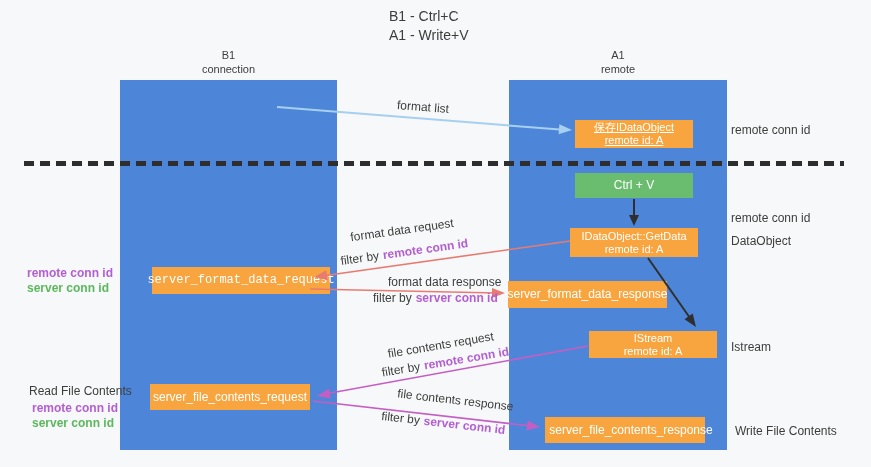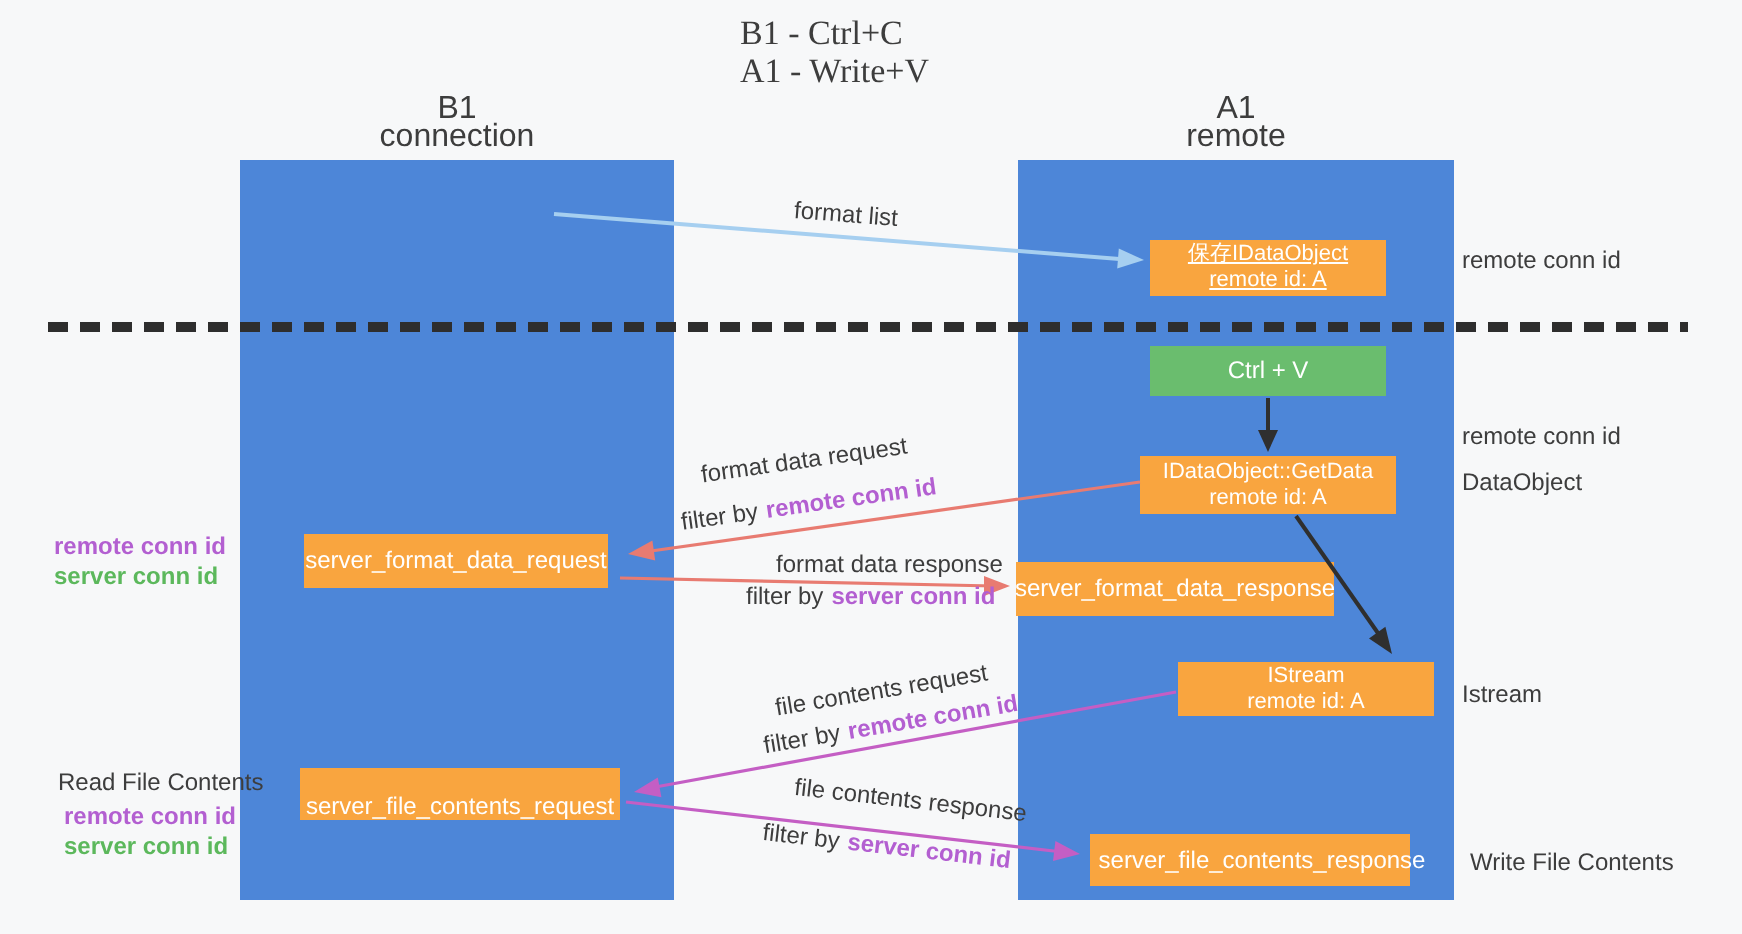--- a/index.html
+++ b/index.html
@@ -5,22 +5,22 @@
   :root{
     --blue:#4d86d8; --green:#6abd6e; --orange:#f9a53f; --purple:#b35fd1;
     --green-text:#5cb85c; --salmon:#e87b71; --magenta:#c45ec4;
     --light-blue:#a6cff0; --dark:#3d3d3d; --background:#f7f8f9; --black-arrow:#2f2f2f;
   }
   *{margin:0;padding:0;box-sizing:border-box;}
   html,body{background:#e9e9e9;}
   body{font-family:"Liberation Sans", sans-serif;}
   #canvas{position:relative;width:871px;height:467px;background:var(--background);overflow:hidden;}
 
-  .title{position:absolute;left:370px;top:7px;font-size:17px;line-height:19px;color:var(--dark);font-family:Liberation Serif, serif;}
-  .col-header{position:absolute;top:48px;text-align:center;font-size:16px;line-height:14px;color:var(--dark);}
+  .title{position:absolute;left:389px;top:7px;font-size:14px;line-height:19px;color:var(--dark);}
+  .col-header{position:absolute;top:48px;text-align:center;font-size:11px;line-height:14px;color:var(--dark);}
   .col-header.left{left:120px;width:217px;}
   .col-header.right{left:509px;width:218px;}
 
   .lifeline{position:absolute;top:80px;width:218px;height:370px;background:var(--blue);}
   .lifeline.left{left:120px;width:217px;}
   .lifeline.right{left:509px;}
 
   .dashline{position:absolute;left:24px;top:161px;width:820px;height:5px;
     background:repeating-linear-gradient(to right,#2e2e2e 0 10px,transparent 10px 16px);}
 
@@ -84,34 +84,34 @@
 
   <div class="node green" style="left:575px;top:173px;width:118px;height:25px;">
     <div>Ctrl + V</div>
   </div>
 
   <div class="node orange" style="left:570px;top:228px;width:128px;height:29px;">
     <div class="l2">IDataObject::GetData</div>
     <div class="l2">remote id: A</div>
   </div>
 
-  <div class="node orange" style="left:152px;top:267px;width:152px;height:27px;">
+  <div class="node orange" style="left:152px;top:267px;width:178px;height:27px;font-family:Liberation Mono, monospace;">
     <div>server_format_data_request</div>
   </div>
 
   <div class="node orange" style="left:508px;top:281px;width:159px;height:27px;">
     <div>server_format_data_response</div>
   </div>
 
   <div class="node orange" style="left:589px;top:331px;width:128px;height:27px;">
     <div class="l2">IStream</div>
     <div class="l2">remote id: A</div>
   </div>
 
-  <div class="node orange" style="left:150px;top:384px;width:160px;height:26px;justify-content:flex-end;">
+  <div class="node orange" style="left:150px;top:384px;width:160px;height:26px;">
     <div>server_file_contents_request</div>
   </div>
 
   <div class="node orange" style="left:545px;top:417px;width:160px;height:26px;padding-left:12px;">
     <div>server_file_contents_response</div>
   </div>
 
   <svg class="arrows" width="871" height="467" viewBox="0 0 871 467">
     <line class="st-lb" x1="277" y1="107" x2="566" y2="130"></line>
     <polygon class="hd-lb" points="572,130 558.6,134.3 559.4,124.3"></polygon>

